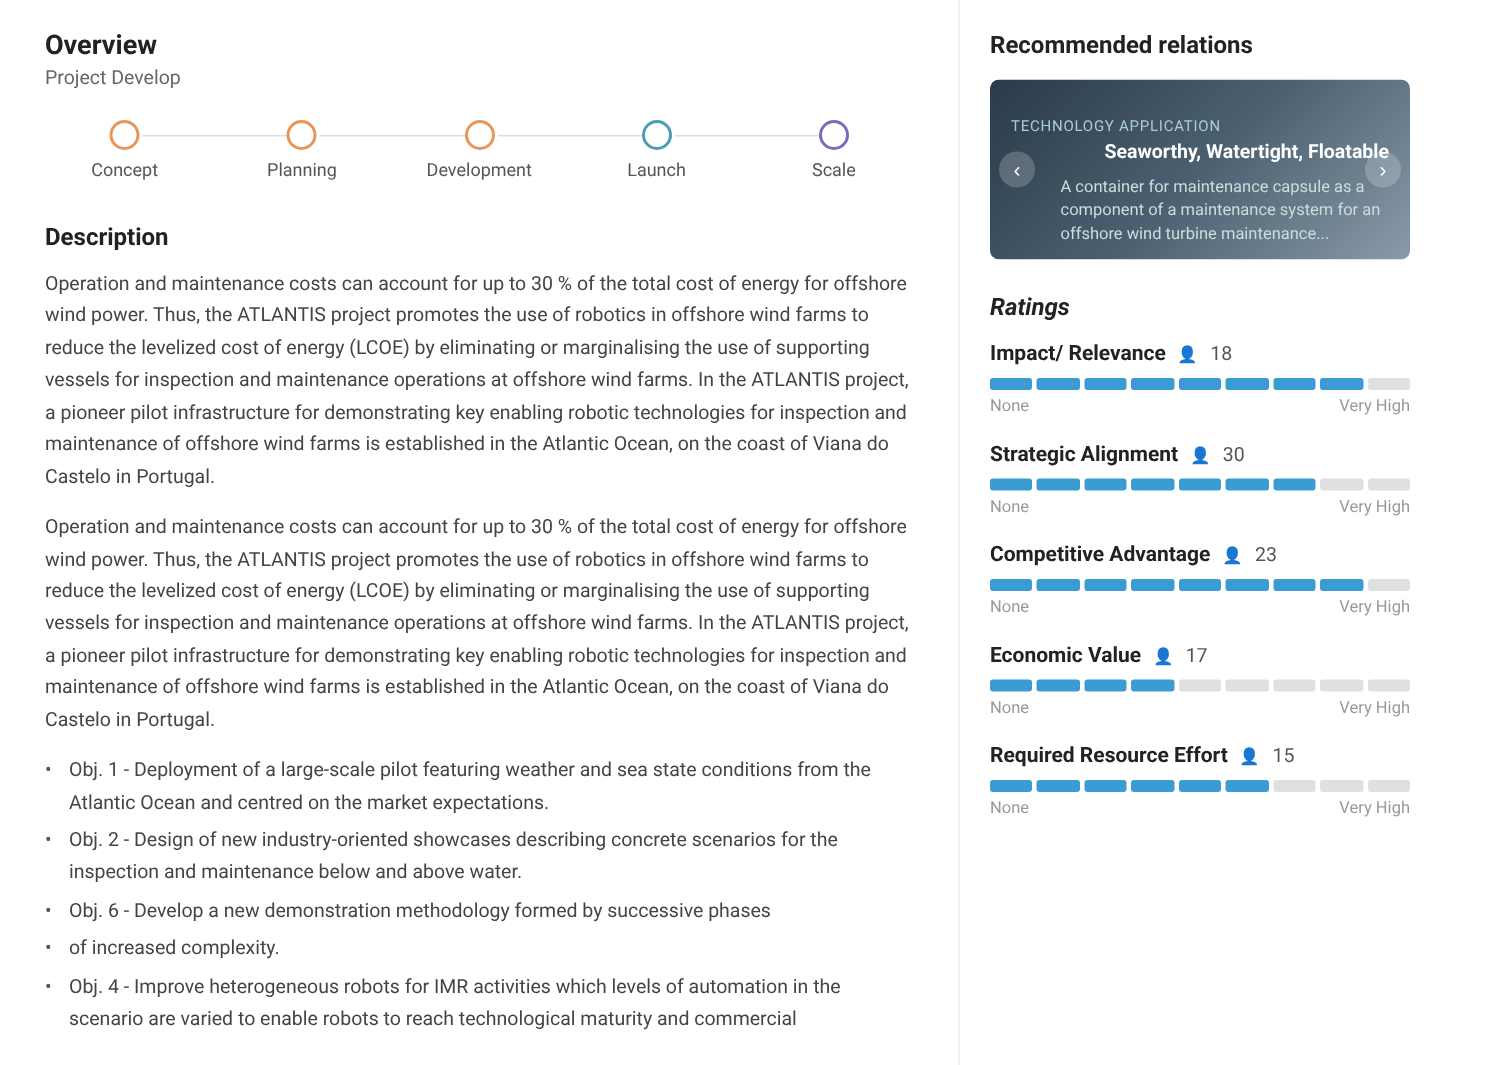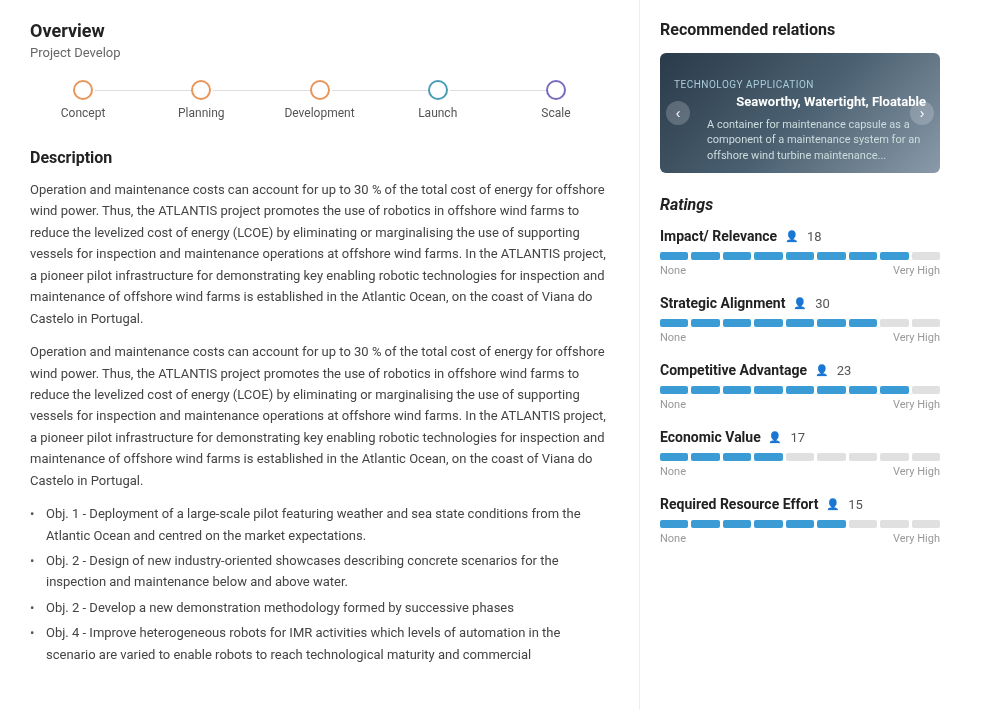--- a/index.html
+++ b/index.html
@@ -316,21 +316,22 @@
   <h3 class="description-title">Description</h3>
 
   <div id="paragraphs-container">
       <p class="description-text">Operation and maintenance costs can account for up to 30 % of the total cost of energy for offshore wind power. Thus, the ATLANTIS project promotes the use of robotics in offshore wind farms to reduce the levelized cost of energy (LCOE) by eliminating or marginalising the use of supporting vessels for inspection and maintenance operations at offshore wind farms. In the ATLANTIS project, a pioneer pilot infrastructure for demonstrating key enabling robotic technologies for inspection and maintenance of offshore wind farms is established in the Atlantic Ocean, on the coast of Viana do Castelo in Portugal.</p>
       <p class="description-text">Operation and maintenance costs can account for up to 30 % of the total cost of energy for offshore wind power. Thus, the ATLANTIS project promotes the use of robotics in offshore wind farms to reduce the levelized cost of energy (LCOE) by eliminating or marginalising the use of supporting vessels for inspection and maintenance operations at offshore wind farms. In the ATLANTIS project, a pioneer pilot infrastructure for demonstrating key enabling robotic technologies for inspection and maintenance of offshore wind farms is established in the Atlantic Ocean, on the coast of Viana do Castelo in Portugal.</p>
     </div>
 
   <ul class="bullet-list" id="bullets-container">
       <li>Obj. 1 - Deployment of a large-scale pilot featuring weather and sea state conditions from the Atlantic Ocean and centred on the market expectations.</li>
       <li>Obj. 2 - Design of new industry-oriented showcases describing concrete scenarios for the inspection and maintenance below and above water.</li>
-      <li>Obj. 2 - Develop a new demonstration methodology formed by successive phases</li>
+      <li>Obj. 6 - Develop a new demonstration methodology formed by successive phases</li>
+      <li>of increased complexity.</li>
       <li>Obj. 4 - Improve heterogeneous robots for IMR activities which levels of automation in the scenario are varied to enable robots to reach technological maturity and commercial</li>
     </ul>
 </div>
 
 <div class="right-panel">
   <h3 class="rec-title">Recommended relations</h3>
 
   <div class="card-slider">
     <div class="card-bg">
       <div class="card-content">

